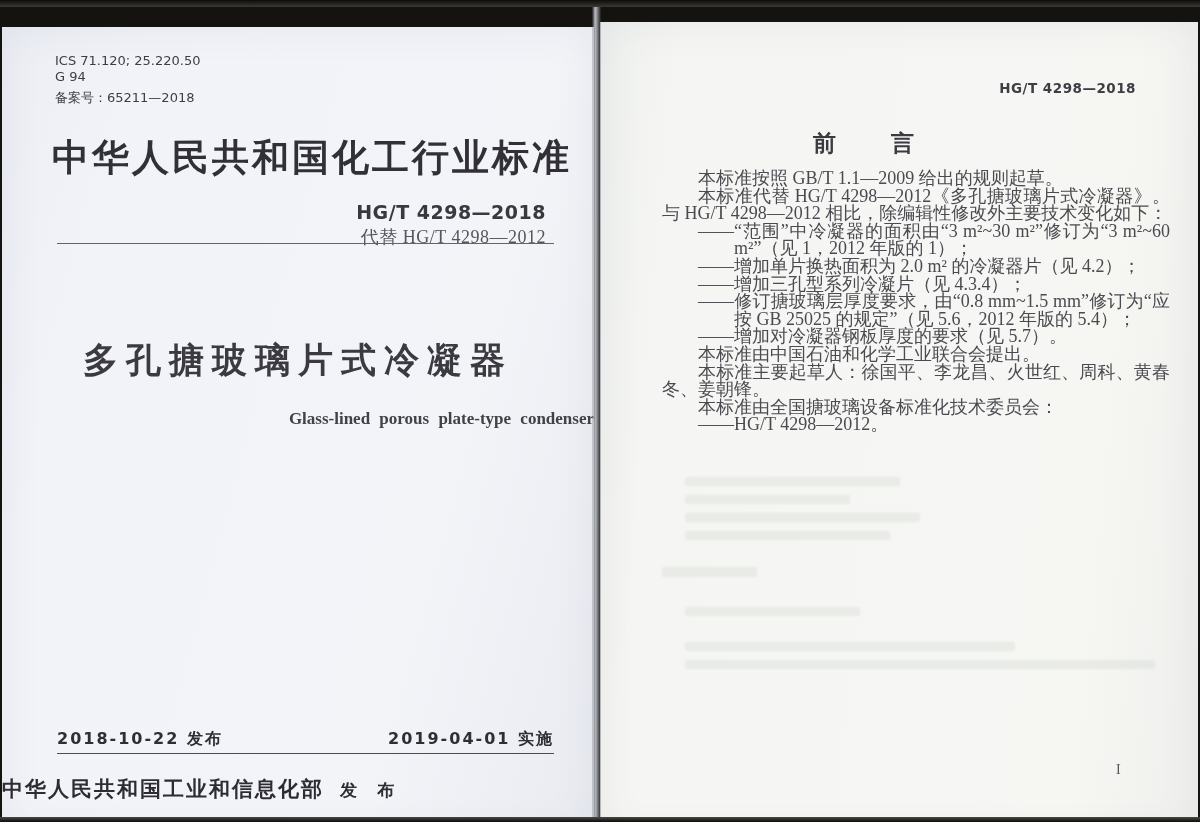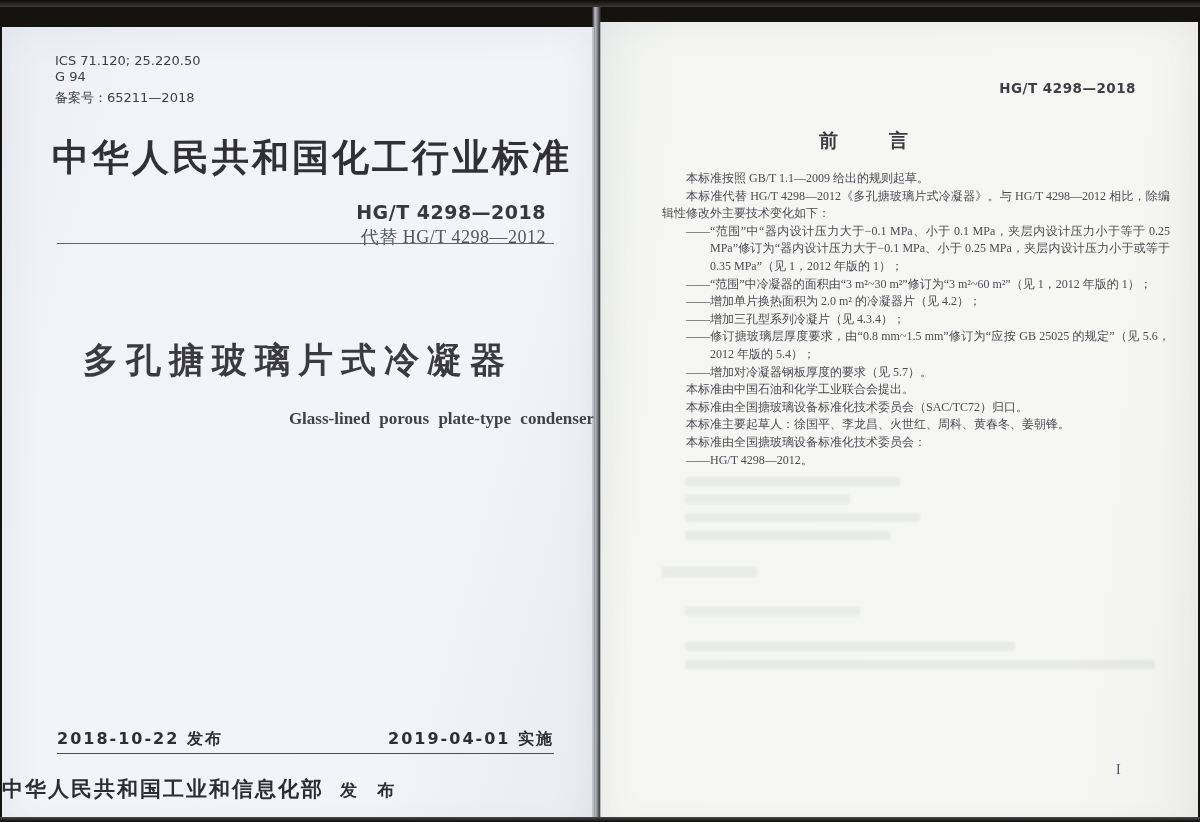--- a/index.html
+++ b/index.html
@@ -74,25 +74,25 @@
   .issuer-name{font-size:21px;font-weight:bold;letter-spacing:2px;}
   .issuer-label{font-size:17px;font-weight:bold;letter-spacing:8px;margin-left:16px;}
   
   .fw-header-no{
     position:absolute;right:62px;top:58px;
     font-family:"DejaVu Sans","Liberation Sans",sans-serif;
     font-size:13.5px;font-weight:bold;color:#3e3e44;letter-spacing:.5px;
   }
   .fw-title{
     position:absolute;left:0;right:55px;top:106px;text-align:center;
-    font-size:19px;font-weight:bold;letter-spacing:16px;color:#3a3a40;
+    font-size:23px;font-weight:bold;letter-spacing:16px;color:#3a3a40;
   }
   .fw-body{
     position:absolute;left:62px;top:148px;width:508px;
-    font-size:12px;line-height:17.6px;color:#4a4a50;
+    font-size:18px;line-height:17.6px;color:#4a4a50;
     text-align:justify;
   }
   .fw-body p{margin:0;}
   .para{text-indent:2em;}
   .item{padding-left:4em;text-indent:-2em;}
   .fw-pageno{
     position:absolute;left:516px;top:740px;
     font-size:14px;color:#55555c;
   }
   
@@ -133,28 +133,26 @@
     <span class="issuer-name">中华人民共和国工业和信息化部</span><span class="issuer-label">发 布</span>
   </div>
 </div>
 
 <div class="page page-right">
   <div class="fw-header-no">HG/T 4298—2018</div>
   <div class="fw-title">前　言</div>
   <div class="fw-body">
     <p class="para">本标准按照 GB/T 1.1—2009 给出的规则起草。</p>
     <p class="para">本标准代替 HG/T 4298—2012《多孔搪玻璃片式冷凝器》。与 HG/T 4298—2012 相比，除编辑性修改外主要技术变化如下：</p>
-    <p class="item">——“范围”中“器内设计压力大于−0.1 MPa、小于 0.1 MPa，夹层内设计压力小于等于 0.25 MPa”修订为“器内设计压力大于−0.1 MPa、小于 0.25 MPa，夹层内设计压力小于或等于 0.35 MPa”（见 1，2012 年版的 1）；</p>
     <p class="item">——“范围”中冷凝器的面积由“3 m²~30 m²”修订为“3 m²~60 m²”（见 1，2012 年版的 1）；</p>
     <p class="item">——增加单片换热面积为 2.0 m² 的冷凝器片（见 4.2）；</p>
     <p class="item">——增加三孔型系列冷凝片（见 4.3.4）；</p>
     <p class="item">——修订搪玻璃层厚度要求，由“0.8 mm~1.5 mm”修订为“应按 GB 25025 的规定”（见 5.6，2012 年版的 5.4）；</p>
     <p class="item">——增加对冷凝器钢板厚度的要求（见 5.7）。</p>
     <p class="para">本标准由中国石油和化学工业联合会提出。</p>
-    <p class="para">本标准由全国搪玻璃设备标准化技术委员会（SAC/TC72）归口。</p>
     <p class="para">本标准主要起草人：徐国平、李龙昌、火世红、周科、黄春冬、姜朝锋。</p>
     <p class="para">本标准由全国搪玻璃设备标准化技术委员会：</p>
     <p class="item">——HG/T 4298—2012。</p>
   </div>
   <div class="ghost g1"></div>
   <div class="ghost g2"></div>
   <div class="ghost g3"></div>
   <div class="ghost g4"></div>
   <div class="ghost g5"></div>
   <div class="ghost g6"></div>

